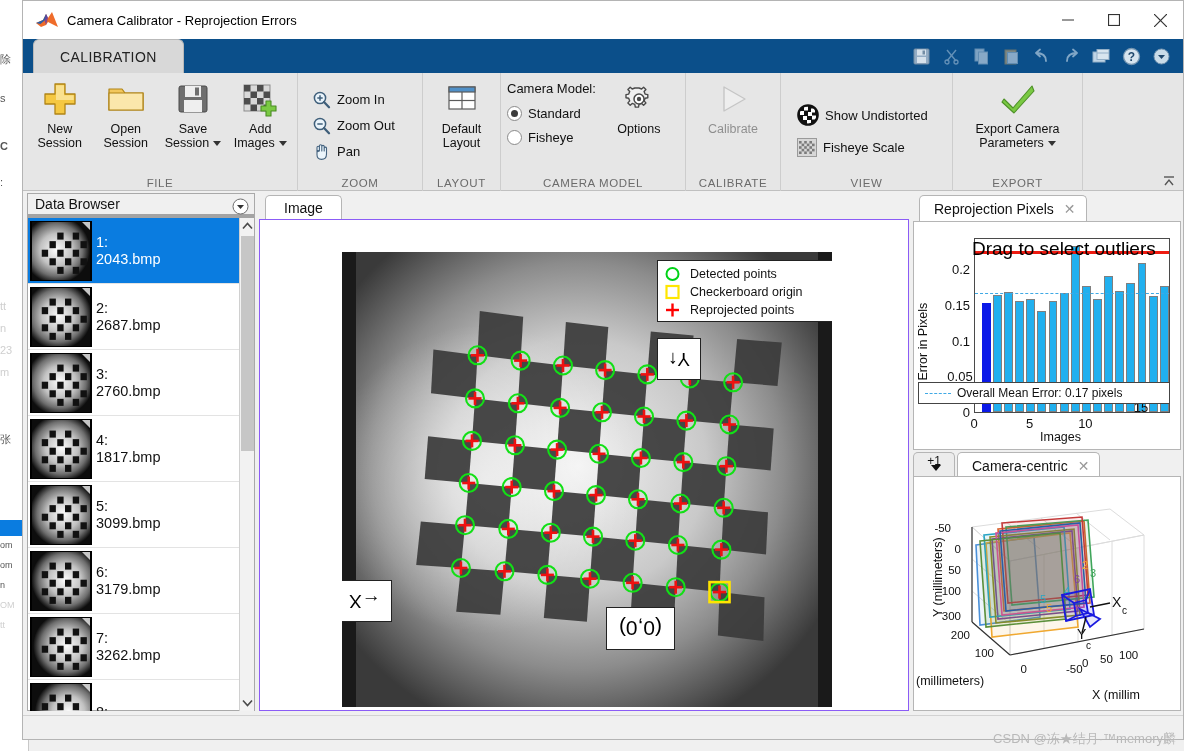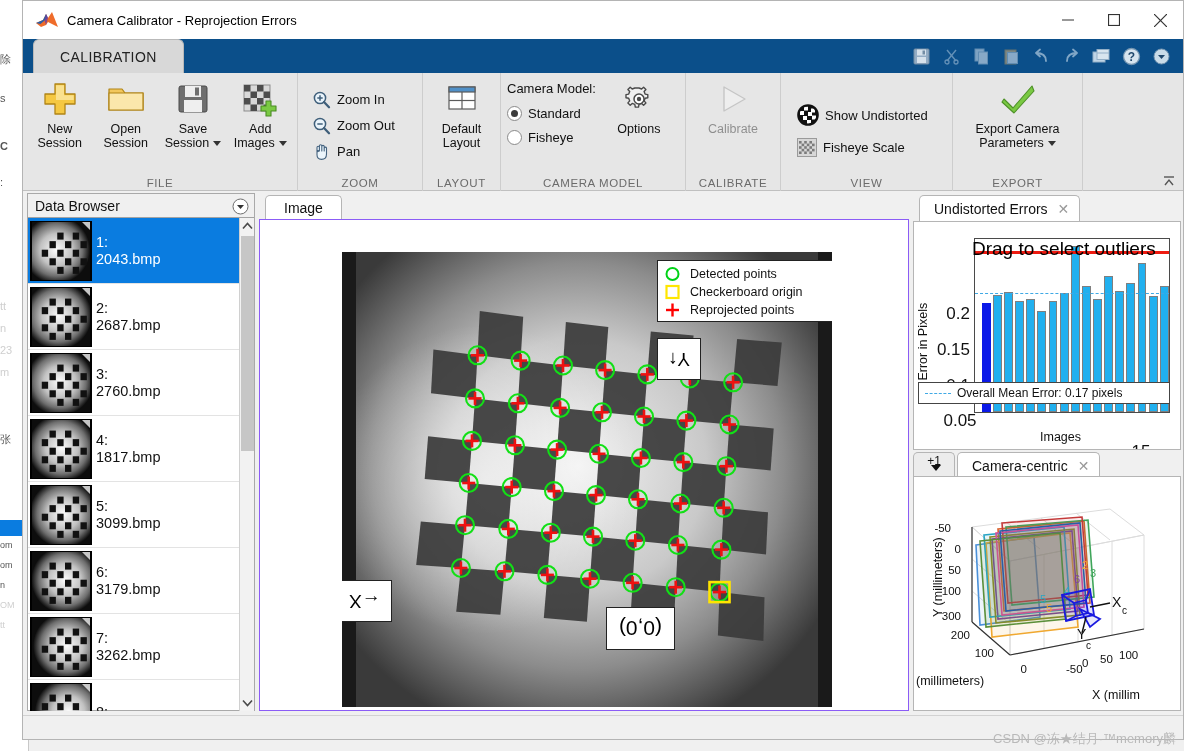--- a/index.html
+++ b/index.html
@@ -57,21 +57,21 @@
   .radio-label{font-size:13px;color:#111;}
 
   
   .ribbon-collapse{position:absolute;right:6px;bottom:2px;width:16px;height:14px;}
 
   
   .content{position:absolute;left:0;top:190px;width:100%;height:525px;background:#f0f0f0;}
 
   
   .browser{position:absolute;left:4px;top:2px;width:228px;height:518px;background:#fff;border:1px solid #a9a9a9;box-sizing:border-box;}
-  .browser-head{height:24px;background:#f0f0f0;border-bottom:1px solid #a3a3a3;display:flex;align-items:center;box-sizing:border-box;}
+  .browser-head{height:24px;background:#f0f0f0;border-bottom:4px solid #a3a3a3;display:flex;align-items:center;box-sizing:border-box;}
   .browser-title{font-size:14px;color:#111;margin-left:7px;}
   .browser-menu{position:absolute;right:5px;top:4px;width:17px;height:17px;}
   .list{position:absolute;left:0;top:24px;width:212px;height:493px;overflow:hidden;}
   .litem{height:66px;display:flex;align-items:center;box-sizing:border-box;border-bottom:1px solid #e3e3e3;}
   .litem.sel{background:#0a7ce0;}
   .thumb{width:62px;height:60px;margin:2px 4px 2px 2px;flex:none;position:relative;background:#000;overflow:hidden;}
   .litem-text{font-size:14.5px;line-height:17px;color:#111;}
   .litem.sel .litem-text{color:#fff;}
   .vscroll{position:absolute;right:0;top:24px;width:15px;height:493px;background:#f2f2f2;border-left:1px solid #d0d0d0;box-sizing:border-box;}
   .vs-arrow{width:15px;height:16px;display:flex;align-items:center;justify-content:center;color:#505050;font-size:10px;}
@@ -100,21 +100,21 @@
   .rtab-strip{height:28px;position:relative;}
   .rtab{position:absolute;top:2px;height:26px;padding:0 10px 0 14px;background:#fff;border:1px solid #b5b5b5;border-bottom:none;border-radius:5px 5px 0 0;display:flex;align-items:center;gap:10px;font-size:14px;color:#111;box-sizing:border-box;}
   .rtab-x{color:#9a9a9a;font-size:14px;}
   .rbody{position:absolute;width:268px;background:#fff;border:1px solid #b5b5b5;box-sizing:border-box;overflow:hidden;}
 
   .plusone{position:absolute;left:0;top:2px;width:42px;height:26px;background:#ececec;border:1px solid #b5b5b5;border-bottom:none;border-radius:5px 5px 0 0;box-sizing:border-box;font-size:12px;color:#111;display:flex;align-items:flex-start;justify-content:center;padding-top:1px;}
 
   
   .chart{position:absolute;left:0;top:0;width:100%;height:100%;}
   .ylab{position:absolute;font-size:12.5px;color:#111;writing-mode:vertical-rl;transform:rotate(180deg);white-space:nowrap;}
-  .tick{position:absolute;font-size:17px;color:#111;margin-top:42px;}
+  .tick{position:absolute;font-size:13px;color:#111;}
   .xlab{position:absolute;font-size:12.5px;color:#111;}
   .plotbox{position:absolute;border:1px solid #4a4a4a;box-sizing:border-box;background:#fff;}
   .bar{position:absolute;bottom:0;background:#21b0ef;border:1px solid #7f7f7f;box-sizing:border-box;}
   .bar.sel{background:#0b19e8;border-color:#0b19e8;}
   .meanline{position:absolute;left:0;width:100%;border-top:1.5px dashed #3fa9e5;}
   .redline{position:absolute;left:0;width:100%;height:3px;background:#ee1b11;}
   .dragtext{position:absolute;font-size:19px;color:#000;white-space:nowrap;}
   .legend2{position:absolute;background:#fff;border:1px solid #444;display:flex;align-items:center;gap:6px;padding:2px 6px;box-sizing:border-box;}
   .legend2 .dash{width:26px;border-top:1.5px dashed #3fa9e5;}
   .legend2 .t{font-size:12px;color:#111;white-space:nowrap;}
@@ -965,21 +965,21 @@
             <div class="axlabel" style="left:-4px;top:328px;width:52px;height:40px;">←X</div>
             <div class="axlabel" style="left:264px;top:355px;width:67px;height:41px;font-size:21px;">(0,0)</div>
           </div>
         </div>
       </div>
 
       <div class="rightcol">
 
         <div class="rtab-strip">
           <div class="rtab" style="left:6px;">
-            <span>Undistorted Errors</span>
+            <span>Reprojection Pixels</span>
             <span class="rtab-x">✕</span>
           </div>
         </div>
         <div class="rbody" style="left:0;top:28px;height:229px;">
           <div class="chart">
             <div class="ylab" style="left:2px;top:26px;height:150px;">an Error in Pixels</div>
             <div class="plotbox" id="plotbox" style="left:60px;top:16px;width:196px;height:175px;">
                 <div class="bar sel" style="left: 6.68182px; width: 8.90909px; height: 109.286px;"></div>
                 <div class="bar" style="left: 17.8182px; width: 8.90909px; height: 117.143px;"></div>
                 <div class="bar" style="left: 28.9545px; width: 8.90909px; height: 120px;"></div>

